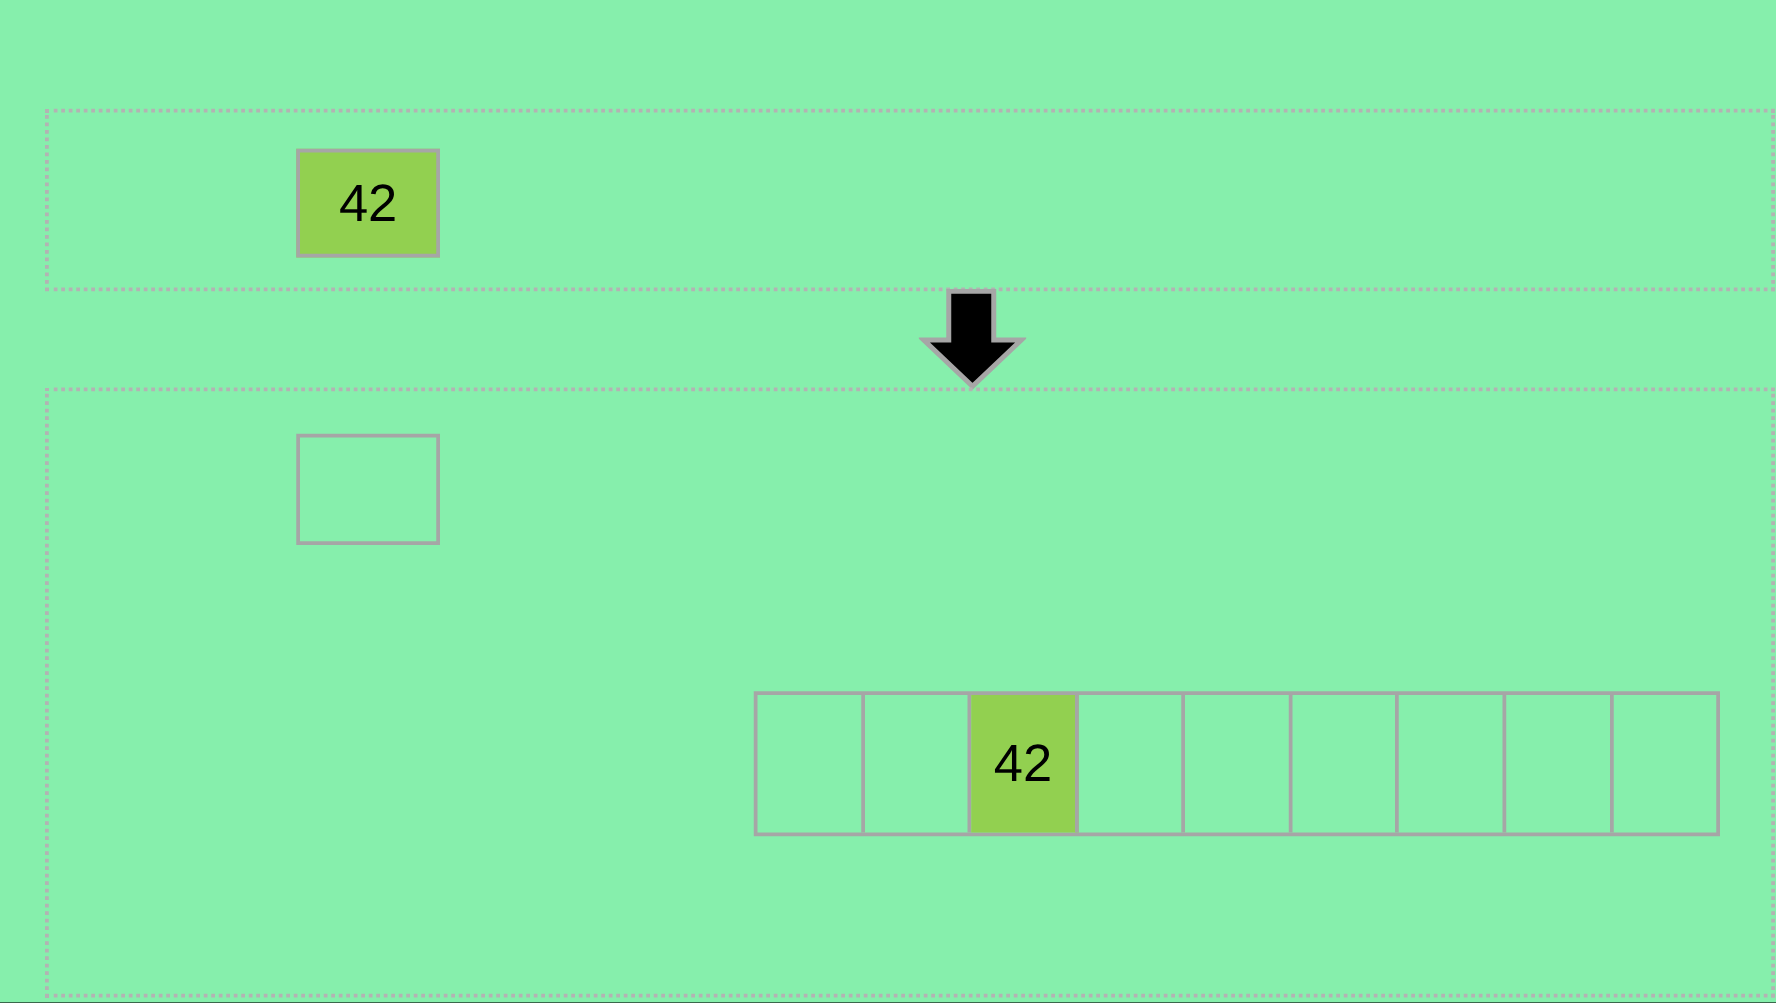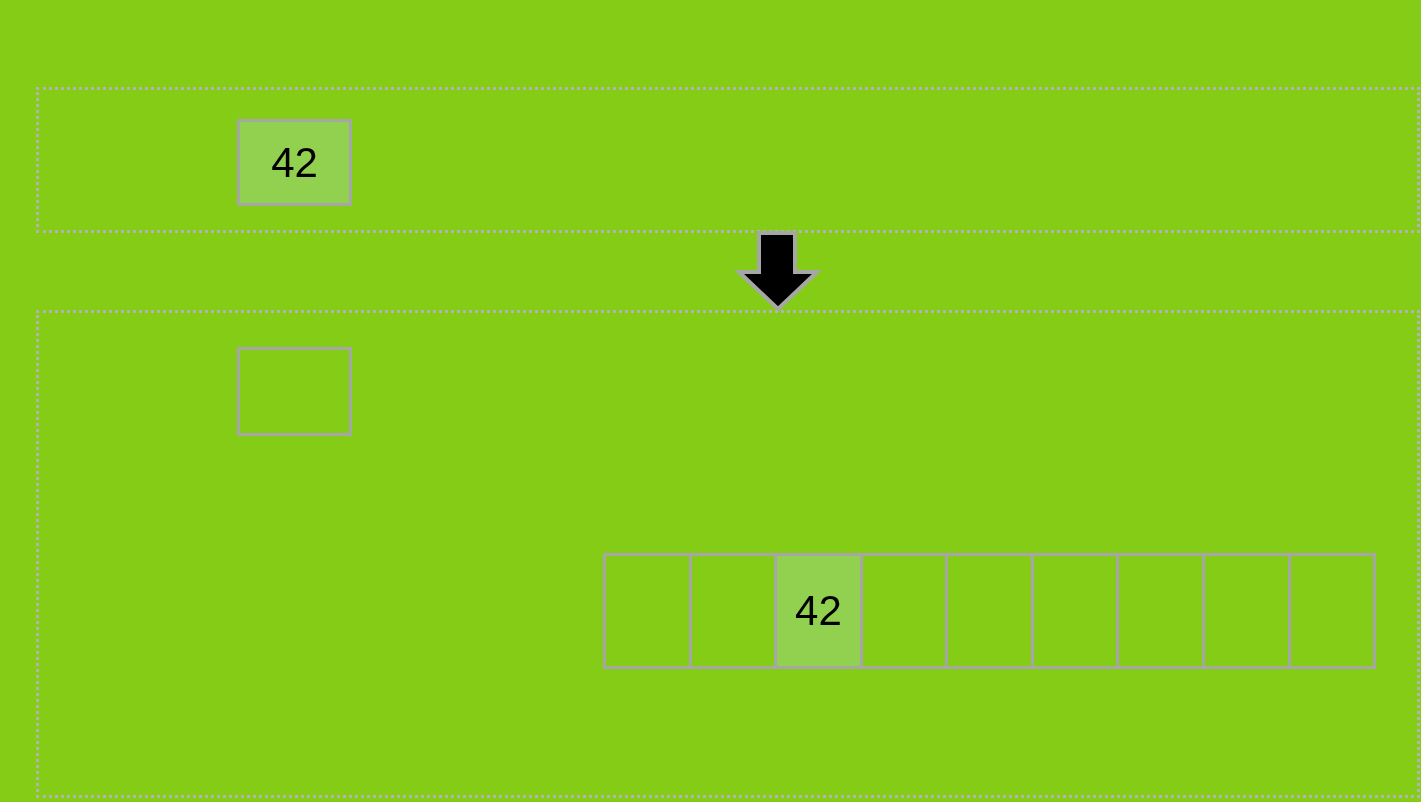--- a/index.html
+++ b/index.html
@@ -8,21 +8,21 @@
     background: #000000;
     width: 1421px;
     height: 802px;
     overflow: hidden;
     font-family: "Liberation Sans", sans-serif;
   }
   .canvas {
     position: relative;
     width: 1421px;
     height: 802px;
-    background: #84cc16;
+    background: #86efac;
   }
   .dashed-frame {
     position: absolute;
     border: 3px dotted #b3b3b3;
     box-sizing: border-box;
     background: transparent;
   }
   .frame-top {
     left: 36px;
     top: 87px;

